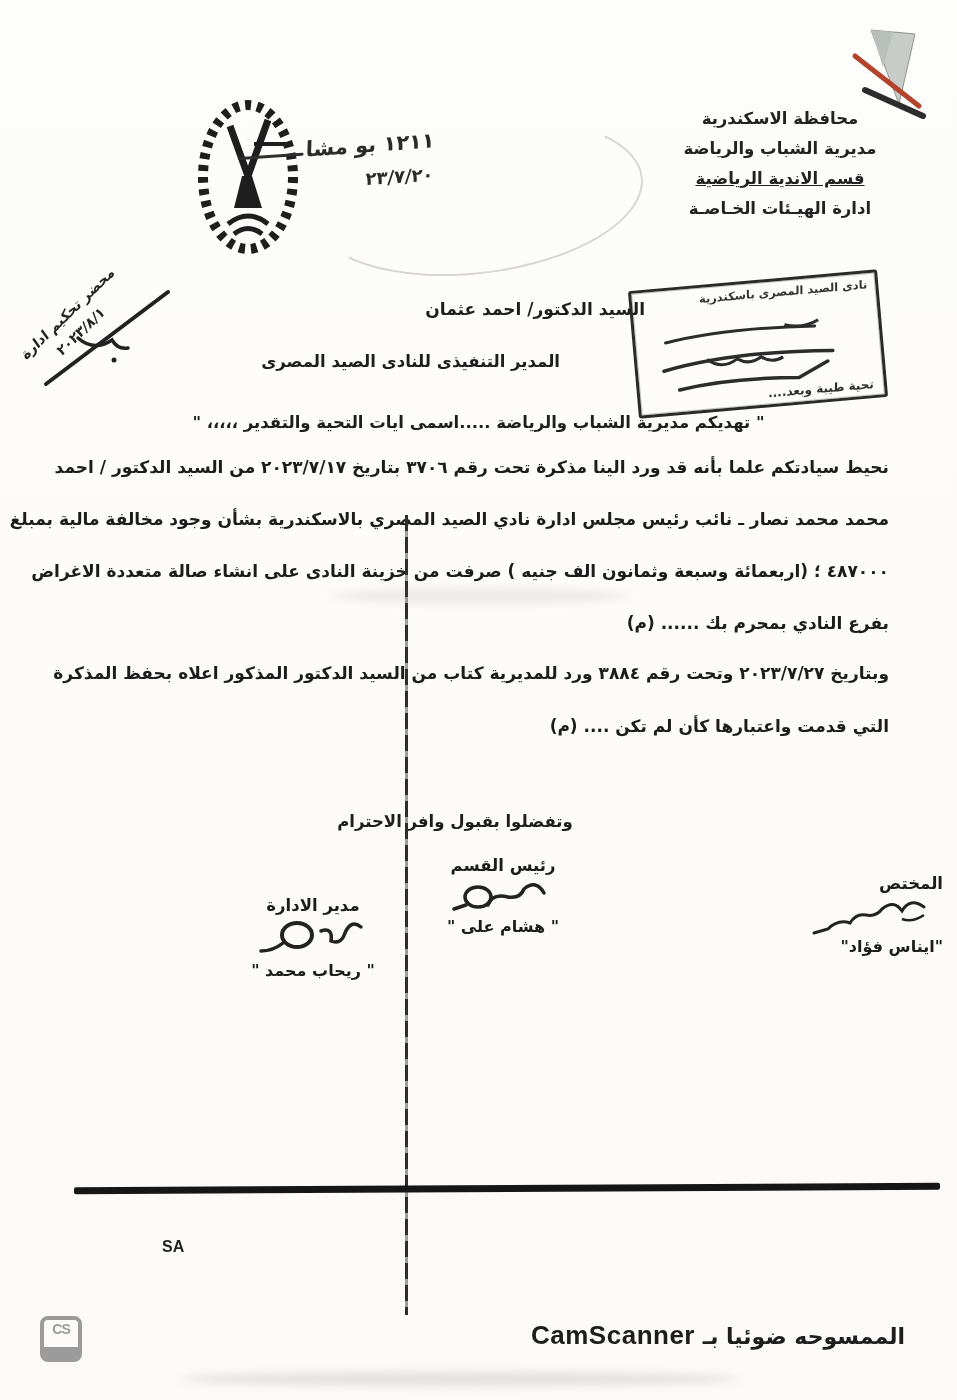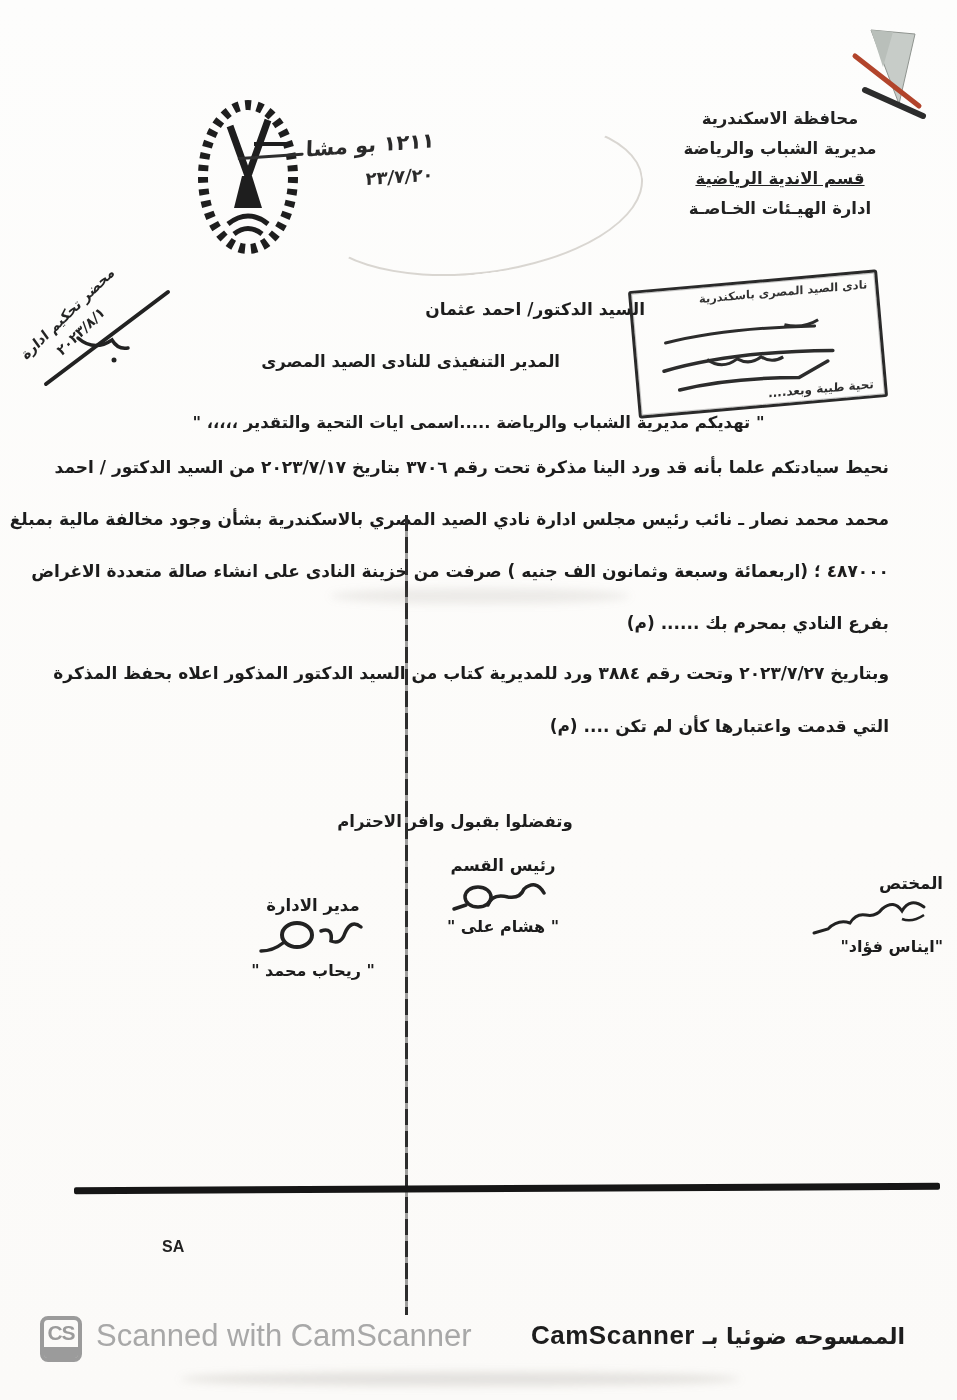--- a/index.html
+++ b/index.html
@@ -70,21 +70,21 @@
   
   .fold-line{top:515px;left:405px;width:2.5px;height:800px;background:repeating-linear-gradient(to bottom,#2d2d2d 0 16px,rgba(45,45,45,.45) 16px 22px);}
   .divider{top:1185px;left:74px;width:866px;height:7px;background:#161616;transform:rotate(-0.3deg);border-radius:2px;}
 
   
   .footer-address{top:1205px;right:27px;font-size:17px;font-weight:bold;white-space:nowrap;color:#1b1b1b;}
   .footer-sa{top:1238px;left:162px;font-size:16px;font-weight:bold;font-family:"Liberation Sans",sans-serif;color:#222;}
 
   
   .cs-logo{top:1316px;left:40px;width:42px;height:46px;border:4px solid #9b9b9b;border-radius:8px;box-sizing:border-box;}
-  .cs-logo .cs-txt{position:absolute;top:1px;left:0;right:0;text-align:center;font-family:"Liberation Sans",sans-serif;font-weight:bold;font-size:21px;color:#9b9b9b;letter-spacing:-1px;}
+  .cs-logo .cs-txt{position:absolute;top:1px;left:0;right:0;text-align:center;font-family:"Liberation Sans",sans-serif;font-weight:bold;font-size:14px;color:#9b9b9b;letter-spacing:-1px;}
   .cs-logo .cs-bar{position:absolute;bottom:0;left:0;right:0;height:11px;background:#9b9b9b;border-radius:0 0 3px 3px;}
   .cs-text-left{top:1318px;left:96px;font-family:"Liberation Sans",sans-serif;font-size:31px;color:#a8a8a8;white-space:nowrap;}
   .cs-text-right{top:1320px;right:52px;font-size:22px;font-weight:bold;color:#1d1d1d;white-space:nowrap;direction:rtl;}
   .cs-text-right .cs-en{font-family:"Liberation Sans",sans-serif;font-size:26px;letter-spacing:0.5px;}
 
   
   .smudge{position:absolute;background:rgba(120,115,108,0.12);filter:blur(4px);border-radius:50%;}
   .smudge1{top:588px;left:330px;width:300px;height:16px;}
   .smudge2{top:1372px;left:180px;width:560px;height:14px;background:rgba(120,115,108,0.18);}
   .corner-artifact{top:12px;left:843px;}
@@ -197,19 +197,18 @@
 
   <div class="abs footer-sa">SA</div>
 
   <div class="smudge smudge1"></div>
   <div class="smudge smudge2"></div>
 
   <div class="abs cs-logo">
     <div class="cs-txt">CS</div>
     <div class="cs-bar"></div>
   </div>
-  <div class="abs cs-text-left">Scanned with CamScanner</div>
   <div class="abs cs-text-right">
     <span>الممسوحه ضوئيا بـ</span>
     <span class="cs-en">CamScanner</span>
   </div>
 
 </div>
 
 </body></html>

